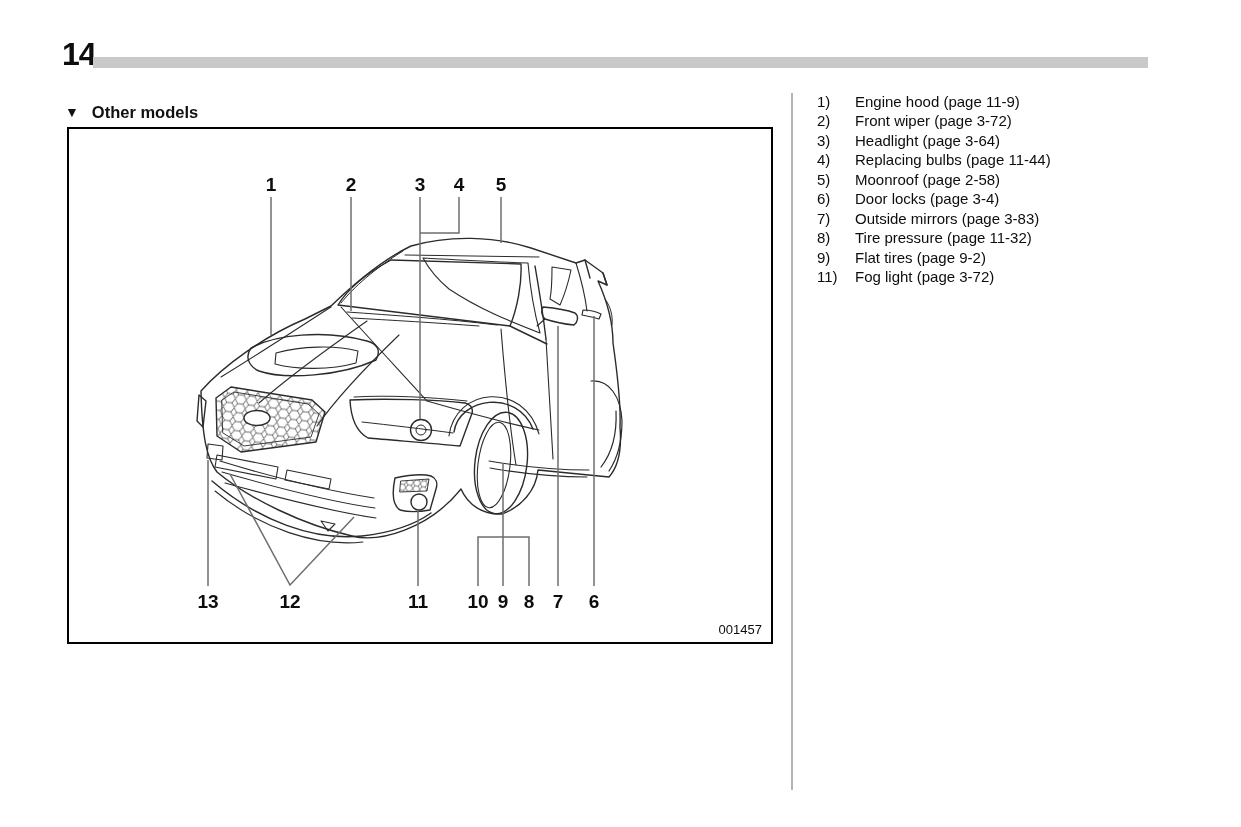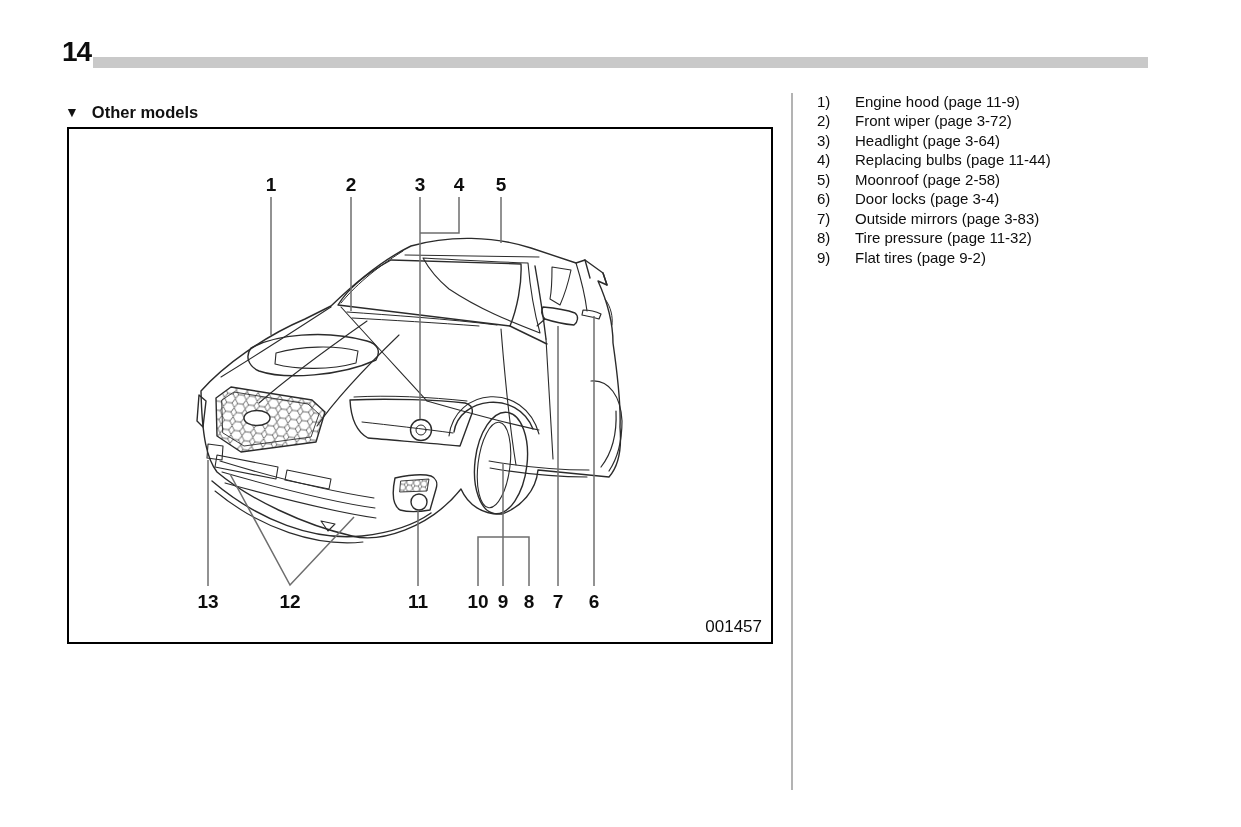--- a/index.html
+++ b/index.html
@@ -2,38 +2,38 @@
 <html><head>
 <meta charset="utf-8">
 <style>
   html,body { margin:0; padding:0; }
   body {
     width:1241px; height:827px; position:relative; overflow:hidden;
     background:#ffffff; font-family:"Liberation Sans", sans-serif; color:#111;
   }
   .page-number {
     position:absolute; left:62px; top:36px;
-    font-size:28px; font-weight:bold; letter-spacing:-1px; color:#0d0d0d;
+    font-size:32px; font-weight:bold; letter-spacing:-1px; color:#0d0d0d;
   }
   .header-bar {
     position:absolute; left:93px; top:57px; width:1055px; height:11px;
     background:#c9c9c9;
   }
   .section-heading {
     position:absolute; left:65px; top:103px;
     font-size:16.5px; font-weight:bold; display:flex; align-items:center; gap:13px;
   }
   .section-heading .marker { font-size:14px; transform:translateY(-1px); }
   .diagram-box {
     position:absolute; left:67px; top:127px; width:702px; height:513px;
     border:2px solid #000;
   }
   .diagram-box svg { position:absolute; left:0; top:0; }
   .figure-id {
-    position:absolute; right:9px; bottom:5px; font-size:17px; color:#0d0d0d;
+    position:absolute; right:9px; bottom:5px; font-size:13px; color:#0d0d0d;
   }
   .divider {
     position:absolute; left:791px; top:93px; width:2px; height:697px;
     background:#b3b3b3;
   }
   .parts-list {
     position:absolute; left:817px; top:92px; margin:0; padding:0; list-style:none;
     font-size:15px; line-height:19.45px; color:#0d0d0d;
   }
   .parts-list li { display:flex; white-space:nowrap; }
@@ -250,13 +250,17 @@
       <span>Outside mirrors (page 3-83)</span>
     </li>
   <li>
       <span class="li-num">8)</span>
       <span>Tire pressure (page 11-32)</span>
     </li>
   <li>
       <span class="li-num">9)</span>
       <span>Flat tires (page 9-2)</span>
     </li>
+  <li>
+      <span class="li-num">11)</span>
+      <span>Fog light (page 3-72)</span>
+    </li>
 </ol>
 
 </body></html>

